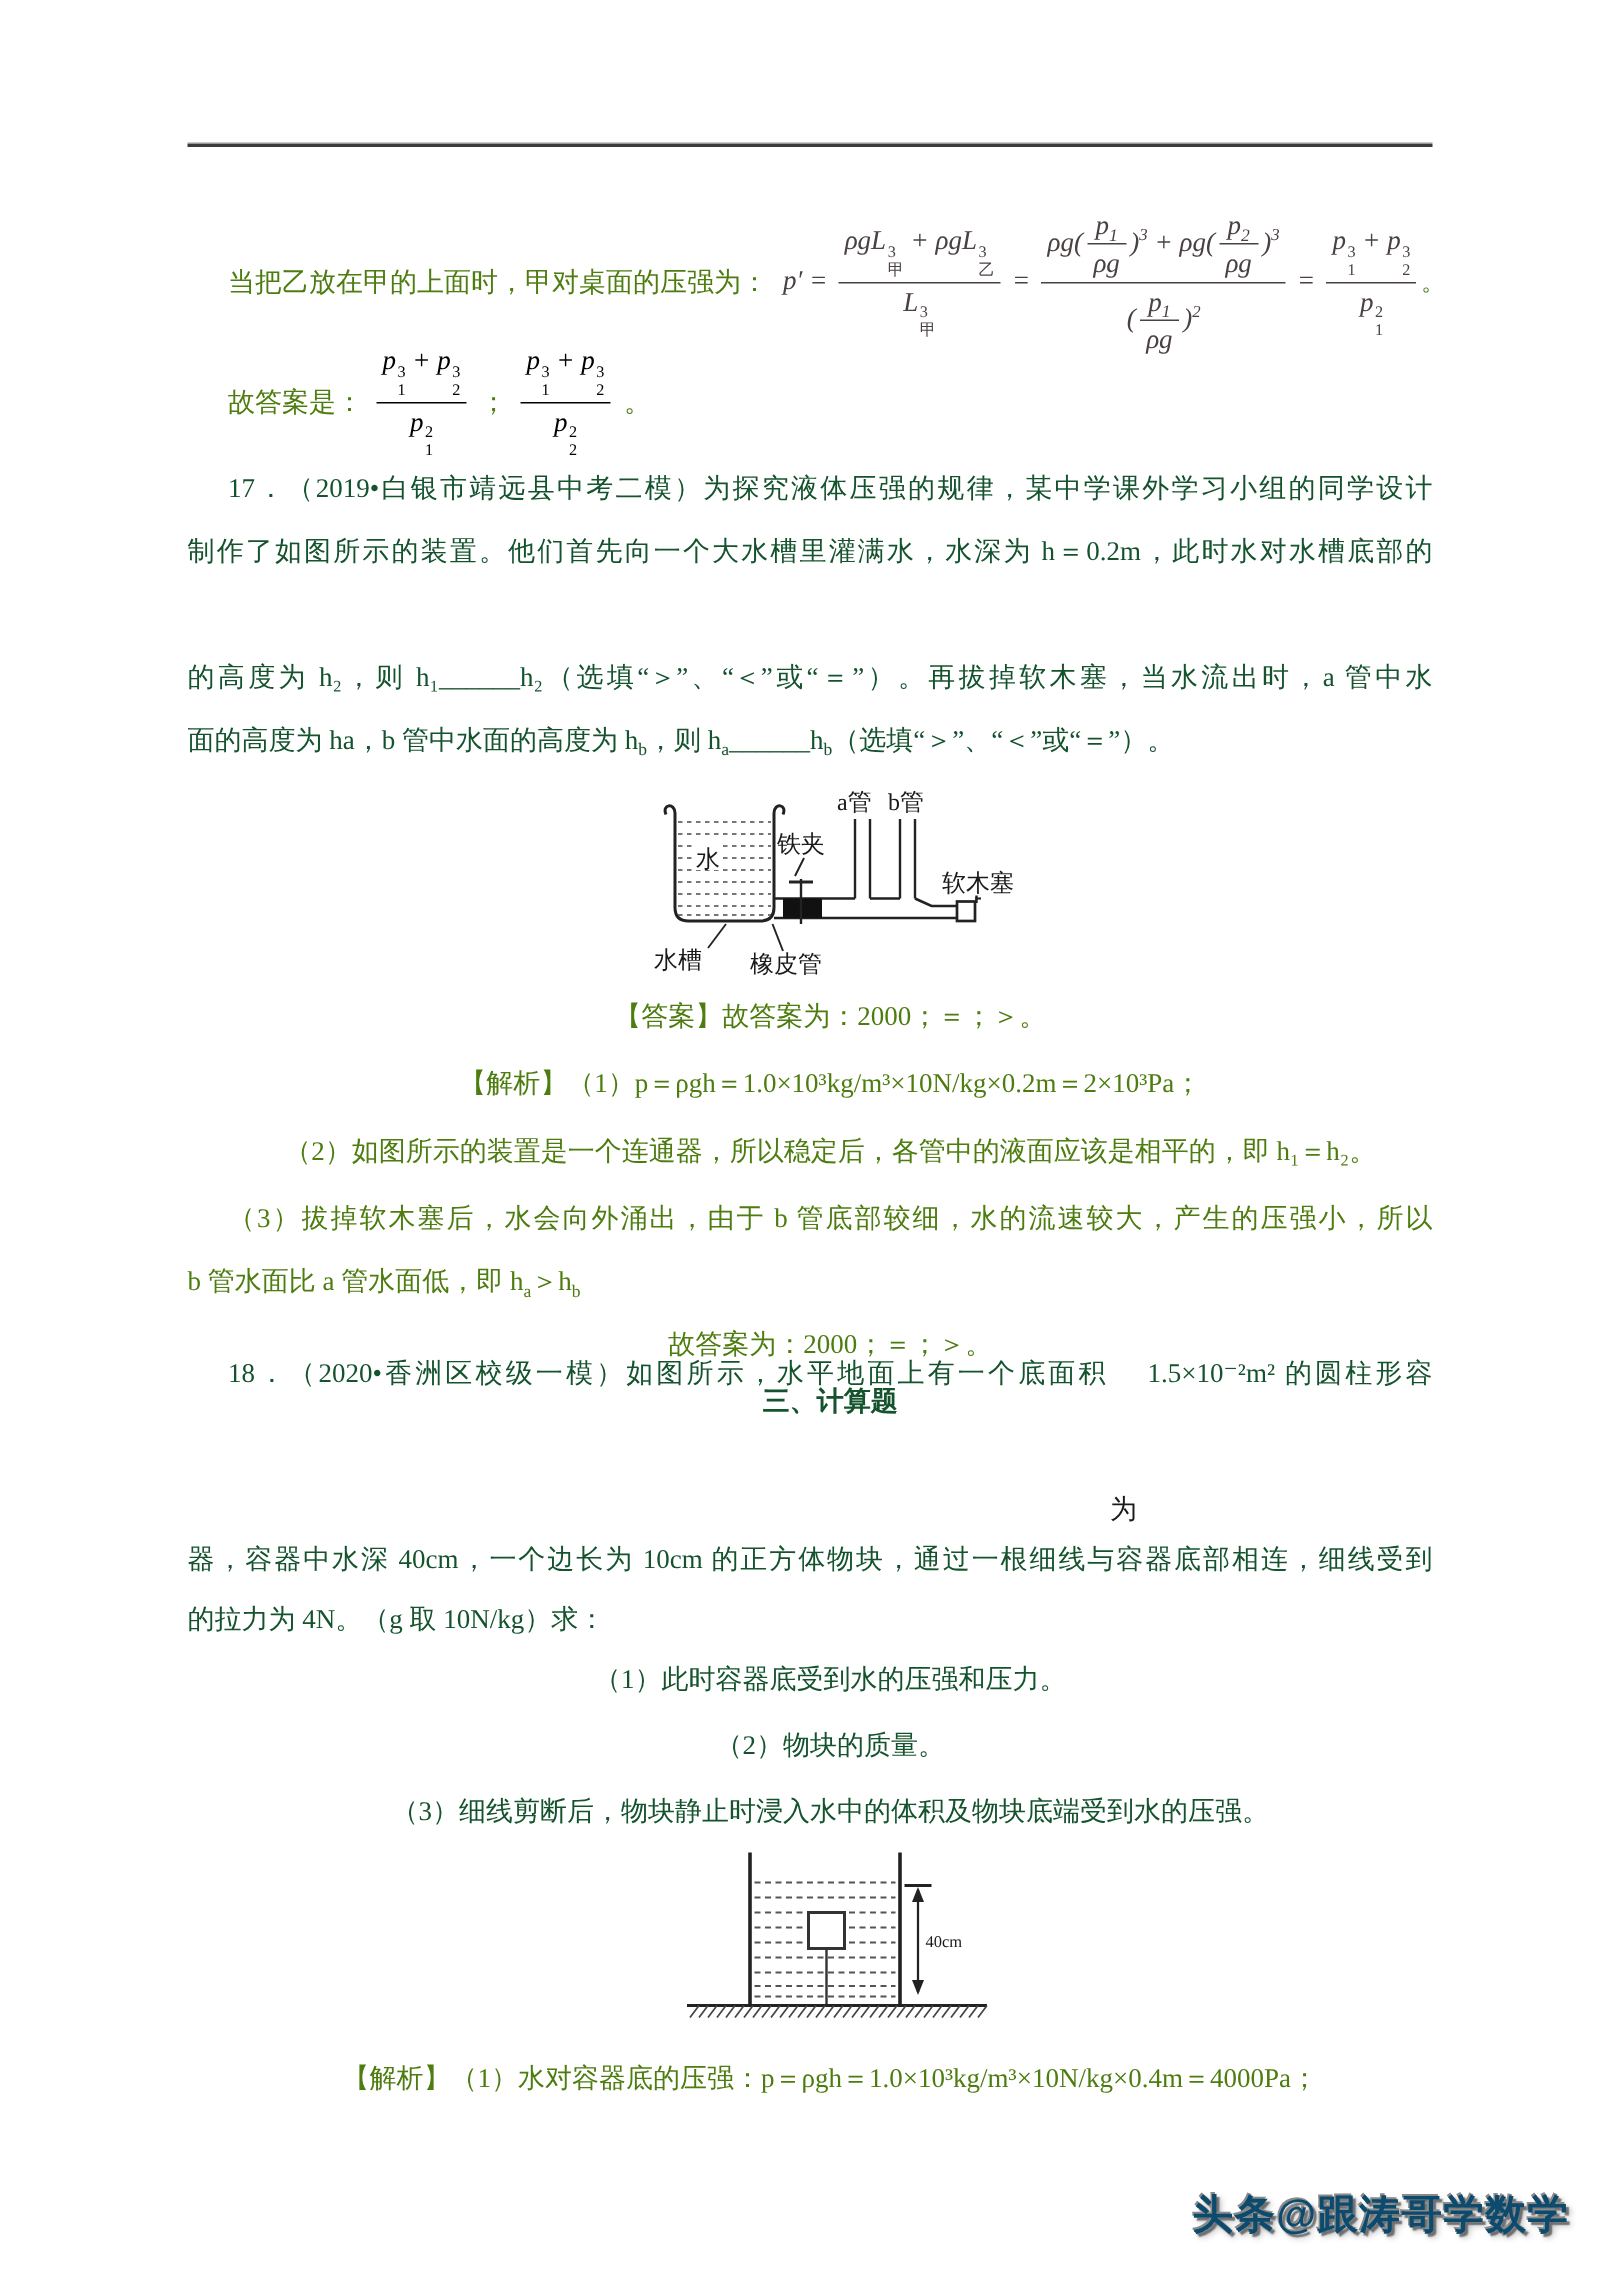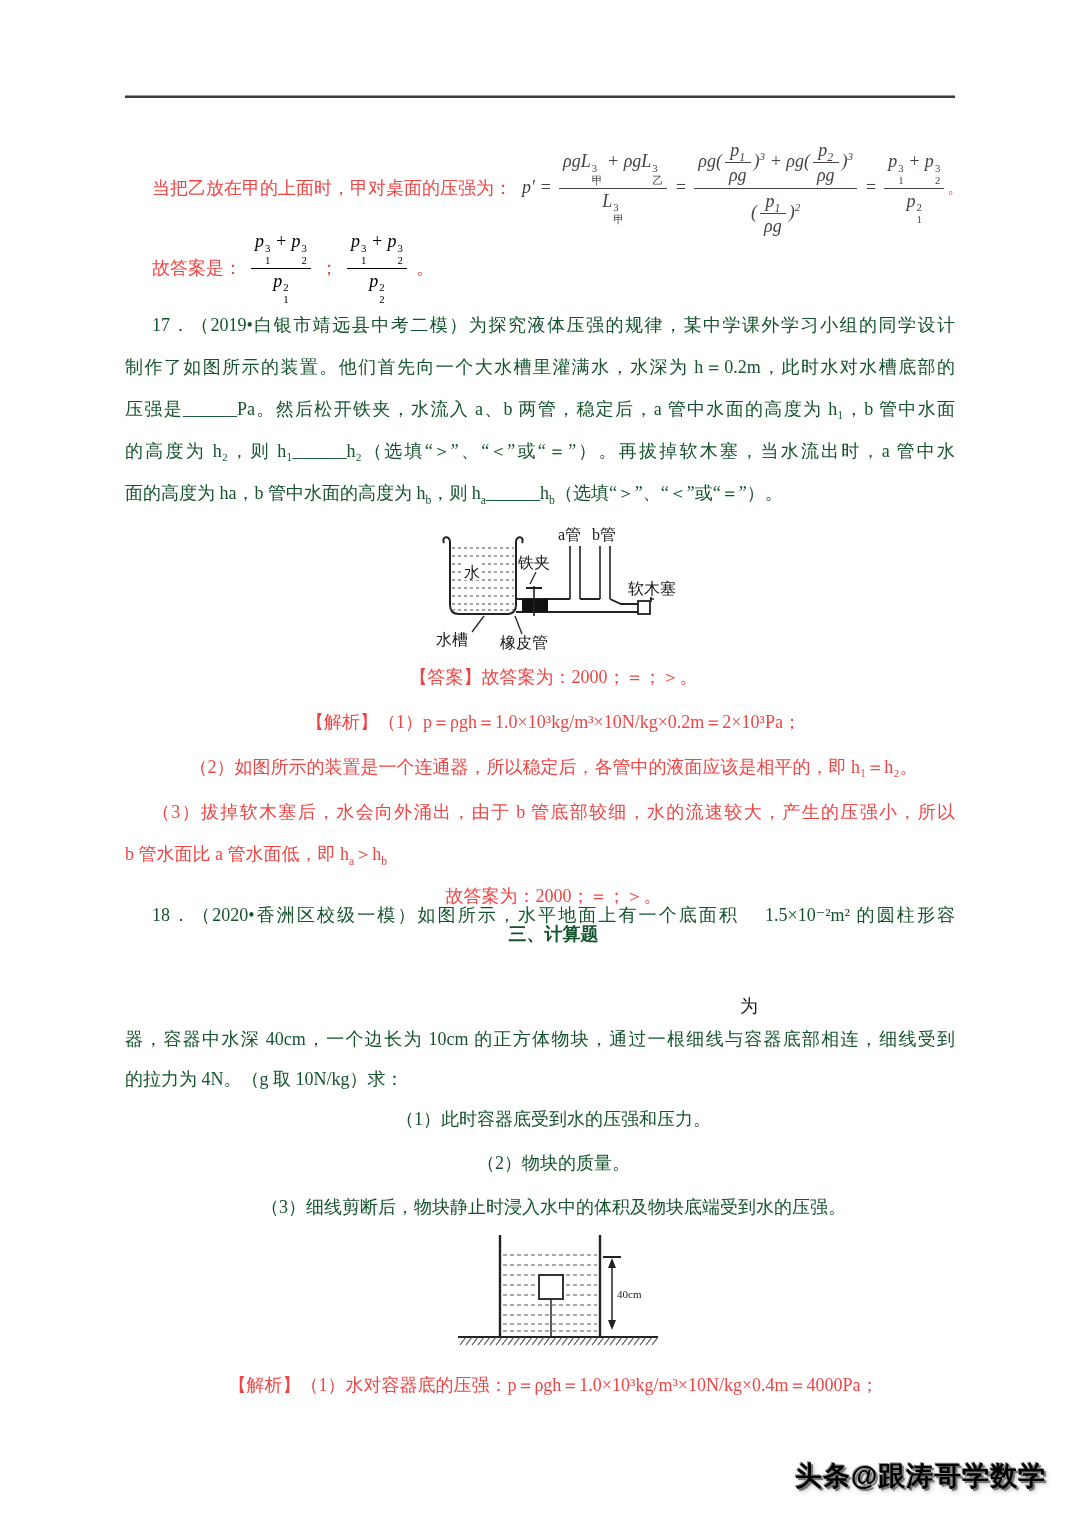--- a/index.html
+++ b/index.html
@@ -16,21 +16,21 @@
     border-top:1px solid #9a9a9a;border-bottom:2px solid #3c3c3c;
   }
   .abs{position:absolute;}
   .line{
     position:absolute;left:125px;width:830px;
     font-size:18px;line-height:30px;
     color:#14532d;
   }
   .jlast{text-align:justify;text-align-last:justify;}
   .ind{padding-left:27px;box-sizing:border-box;text-align:center;}
-  .red{color:#ef4444;}
+  .red{color:#4d7c0f;}
   sub{font-size:0.65em;line-height:0;}
   sup{font-size:0.62em;line-height:0;}
   
   .formula{
     font-style:italic;
     font-size:18px;
     white-space:nowrap;
   }
   .formula .frac, .mathfrac .frac{
     display:inline-flex;flex-direction:column;
@@ -55,21 +55,21 @@
   .ansrow{
     position:absolute;left:152px;top:236px;height:64px;
     display:flex;align-items:center;font-size:18px;
   }
   .ansrow .mathfrac{font-style:italic;color:#000000;margin:0 6px;}
   .gap26{display:inline-block;width:26px;}
   .watermark{
     position:absolute;left:795px;top:1458px;
     font-family:"Liberation Sans","DejaVu Sans",sans-serif;
     font-size:27px;font-weight:bold;letter-spacing:1px;
-    color:#000000;
+    color:#0c4a6e;
     text-shadow:-1px -1px 0 #8a8a8a, 2px 2px 1px #6e6e6e, 3px 3px 4px #bdbdbd;
   }
   svg text{font-family:"Liberation Serif","DejaVu Serif",serif;fill:#1a1a1a;}
 </style>
 </head>
 <body>
 
 <div class="page">
 
   <div class="hrule"></div>
@@ -143,21 +143,20 @@
           <span class="den">p<span class="ss">
               <span class="s-sup">2</span>
               <span class="s-sub">2</span>
             </span></span>
         </span></span>
     <span class="red">。</span>
   </div>
 
   <div class="line jlast ind" style="top:310px">17．（2019•白银市靖远县中考二模）为探究液体压强的规律，某中学课外学习小组的同学设计</div>
   <div class="line jlast" style="top:352px">制作了如图所示的装置。他们首先向一个大水槽里灌满水，水深为 h＝0.2m，此时水对水槽底部的</div>
-  <div class="line jlast" style="top:394px">压强是______Pa。然后松开铁夹，水流入 a、b 两管，稳定后，a 管中水面的高度为 h₁，b 管中水面</div>
   <div class="line jlast" style="top:436px">的高度为 h₂，则 h₁______h₂（选填“＞”、“＜”或“＝”）。再拔掉软木塞，当水流出时，a 管中水</div>
   <div class="line" style="top:478px">面的高度为 ha，b 管中水面的高度为 h<sub>b</sub>，则 h<sub>a</sub>______h<sub>b</sub>（选填“＞”、“＜”或“＝”）。</div>
 
   <svg class="abs" style="left:430px;top:512px" width="300" height="150" viewBox="0 0 300 150">
     <g>
       <path d="M14,31 C11,24 20,23 20,30 L20,93 Q20,102 29,102 L77,102 Q86,102 86,93 L86,30 C86,23 95,24 92,31" fill="none" stroke="#222" stroke-width="2"></path>
       <g stroke="#4a4a4a" stroke-width="1.1" stroke-dasharray="3,3">
         <line x1="22" y1="36" x2="84" y2="36"></line>
           <line x1="22" y1="44" x2="84" y2="44"></line>
         <line x1="22" y1="52" x2="84" y2="52"></line>

